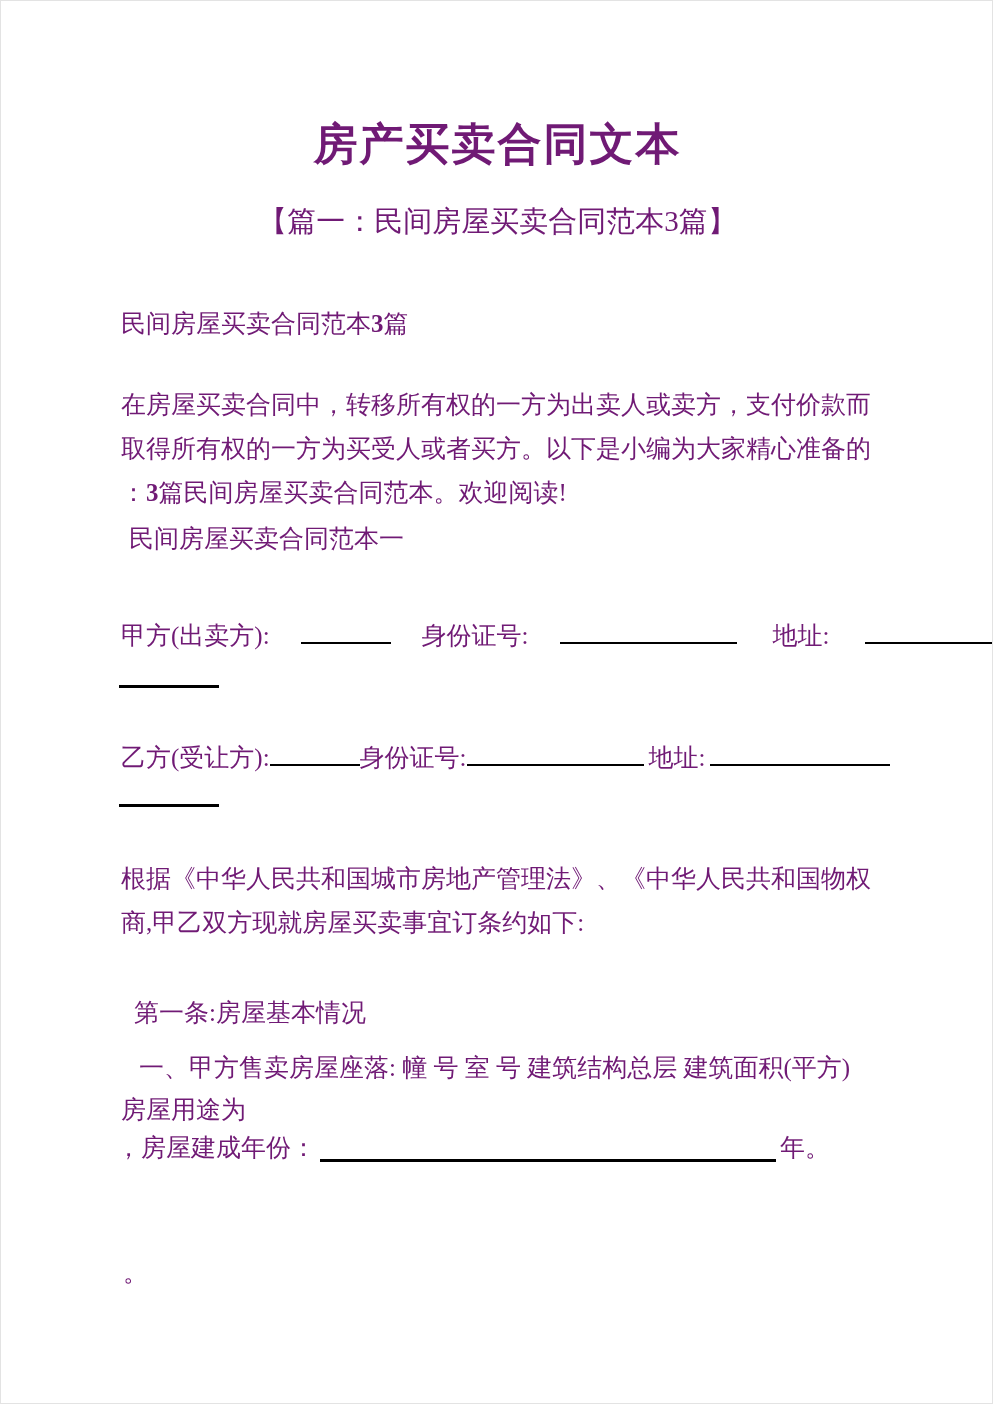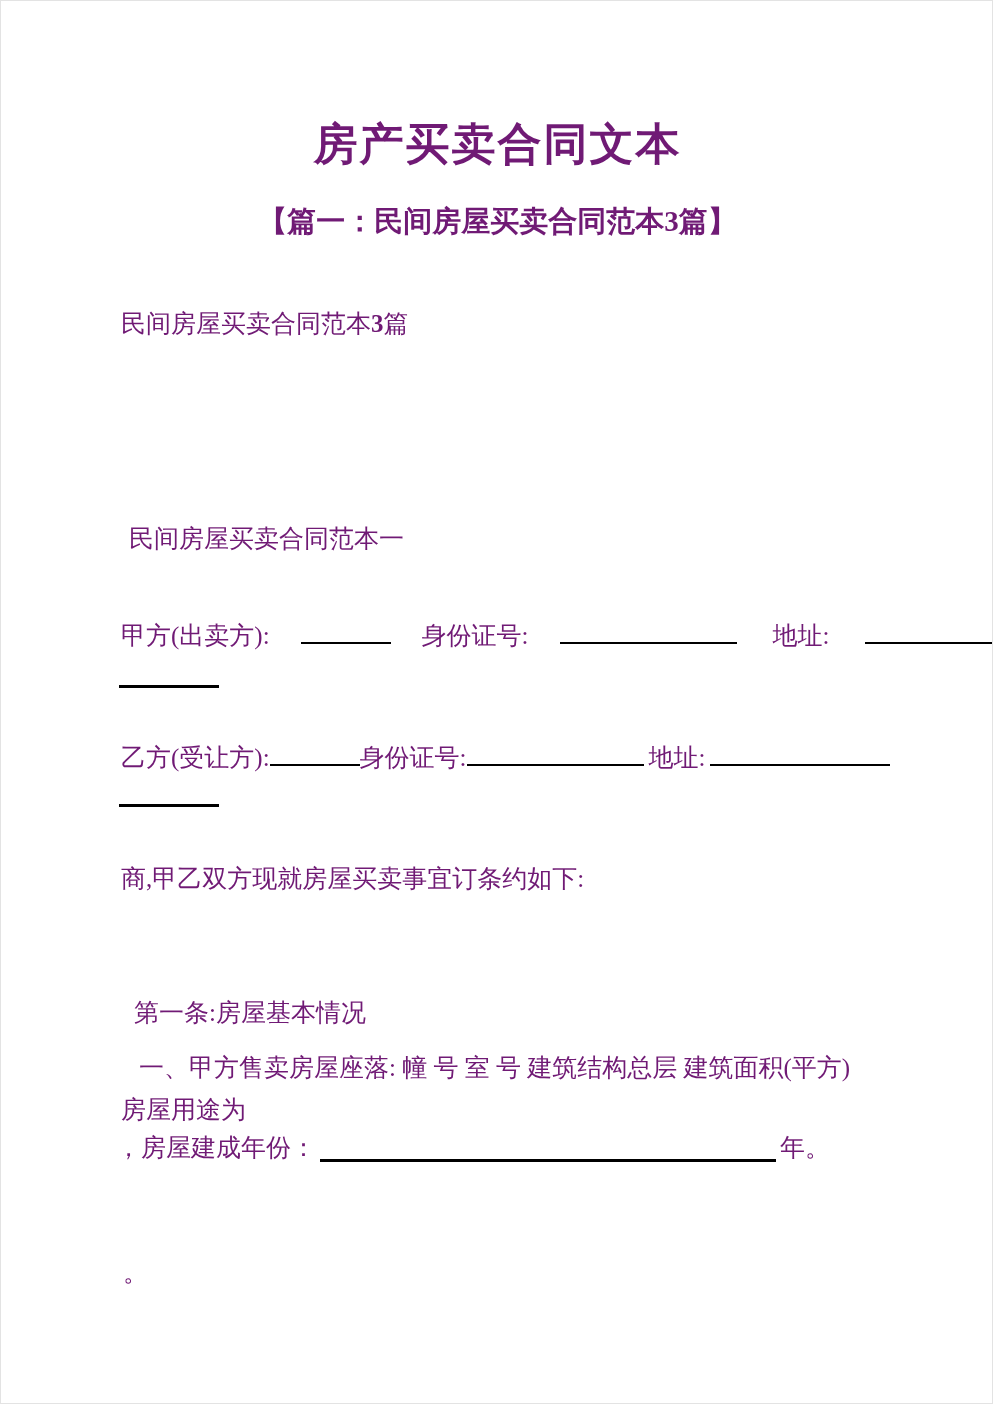--- a/index.html
+++ b/index.html
@@ -28,21 +28,21 @@
     font-weight: bold;
     letter-spacing: 2px;
     white-space: nowrap;
   }
   .doc-subtitle {
     top: 201px;
     left: 0;
     width: 993px;
     text-align: center;
     font-size: 29px;
-    font-weight: bold;
+    font-weight: normal;
     white-space: nowrap;
   }
   .body-text {
     font-size: 25px;
     white-space: nowrap;
   }
   .num-bold { font-weight: bold; }
   .subheading { top: 306px; left: 120px; }
   .para { line-height: 44px; }
   .intro-para { top: 382px; left: 120px; }
@@ -86,20 +86,25 @@
 <body>
 
 <div class="page">
 
   <div class="abs doc-title">房产买卖合同文本</div>
 
   <div class="abs doc-subtitle">【篇一：民间房屋买卖合同范本3篇】</div>
 
   <div class="abs body-text subheading"><span>民间房屋买卖合同范本</span><span class="num-bold">3</span><span>篇</span></div>
 
+  <div class="abs body-text para intro-para">
+    <div>在房屋买卖合同中，转移所有权的一方为出卖人或卖方，支付价款而</div>
+    <div>取得所有权的一方为买受人或者买方。以下是小编为大家精心准备的</div>
+    <div><span>：</span><span class="num-bold">3</span><span>篇民间房屋买卖合同范本。欢迎阅读!</span></div>
+  </div>
 
   <div class="abs body-text sample-one">民间房屋买卖合同范本一</div>
 
   <div class="abs body-text party-row party-a-row">
     <span>甲方(出卖方):</span>
       <span class="blank blank-name"></span>
       <span>身份证号:</span>
       <span class="blank blank-id"></span>
       <span class="addr-label">地址:</span>
       <span class="blank blank-addr"></span>
@@ -110,20 +115,21 @@
     <span>乙方(受让方):</span>
       <span class="blank blank-name"></span>
       <span>身份证号:</span>
       <span class="blank blank-id"></span>
       <span class="addr-label">地址:</span>
       <span class="blank blank-addr"></span>
   </div>
   <div class="abs cont-line party-b-cont"></div>
 
   <div class="abs body-text para basis-para">
+    <div>根据《中华人民共和国城市房地产管理法》、《中华人民共和国物权</div>
     <div>商,甲乙双方现就房屋买卖事宜订条约如下:</div>
   </div>
 
   <div class="abs body-text article1">第一条:房屋基本情况</div>
 
   <div class="abs body-text clause1-l1">一、甲方售卖房屋座落: 幢 号 室 号 建筑结构总层 建筑面积(平方)</div>
   <div class="abs body-text clause1-l2">房屋用途为</div>
 
   <div class="abs body-text year-row">
     <span>，房屋建成年份：</span><span class="blank-thick blank-year"></span><span>年。</span>

